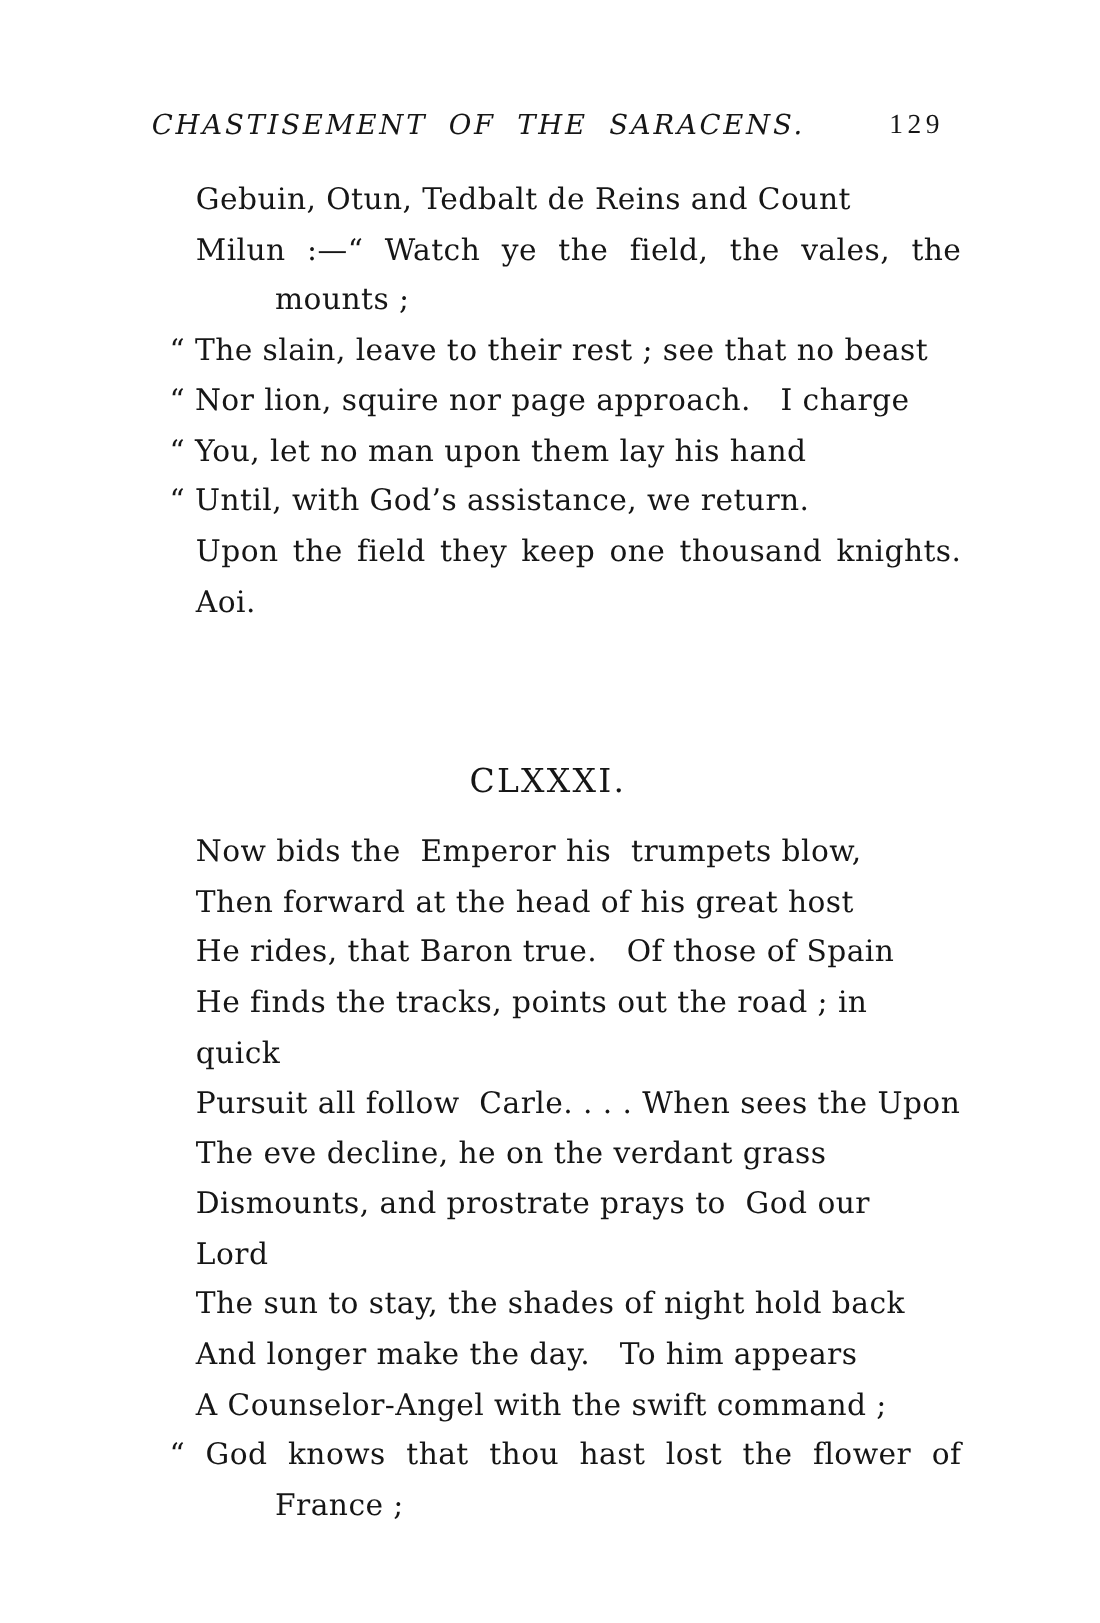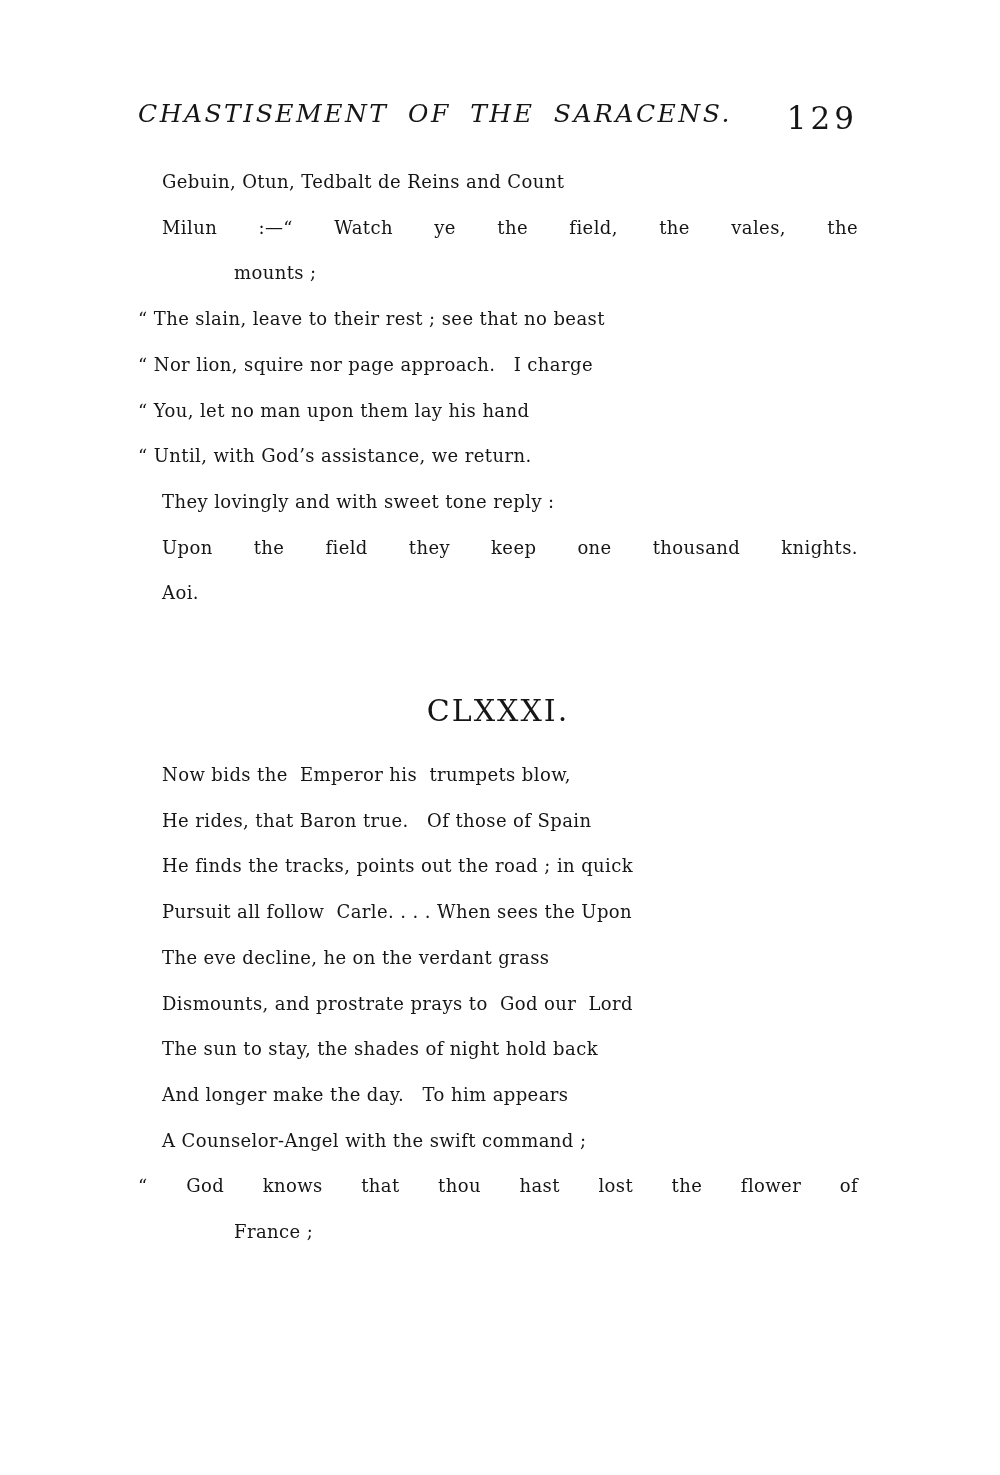--- a/index.html
+++ b/index.html
@@ -23,29 +23,30 @@
     letter-spacing: 2.5px;
     word-spacing: 9px;
     text-align: left;
     white-space: nowrap;
   }
   .page-number {
     position: absolute;
     right: 0;
     top: 1px;
     font-style: normal;
-    font-size: 31px;
+    font-size: 25px;
     letter-spacing: 4px;
     word-spacing: normal;
+    font-family: Liberation Serif, serif;
   }
   .stanza {
     position: absolute;
-    left: 138px;
+    left: 154px;
     width: 720px;
-    font-size: 18px;
+    font-size: 27px;
     line-height: 45.7px;
     letter-spacing: 0.4px;
   }
   #stanza1 { top: 159px; }
   #stanza2 { top: 752px; }
   .laisse-heading {
     position: absolute;
     top: 688px;
     left: 138px;
     width: 720px;
@@ -75,29 +76,29 @@
   </div>
 
   <div class="stanza" id="stanza1">
       <div class="line"><span>Gebuin, Otun, Tedbalt de Reins and Count</span></div>
       <div class="line justify"><span>Milun :—“ Watch ye the field, the vales, the</span></div>
       <div class="line indent"><span>mounts ;</span></div>
       <div class="line hasq"><span>“ </span><span>The slain, leave to their rest ; see that no beast</span></div>
       <div class="line hasq"><span>“ </span><span>Nor lion, squire nor page approach.   I charge</span></div>
       <div class="line hasq"><span>“ </span><span>You, let no man upon them lay his hand</span></div>
       <div class="line hasq"><span>“ </span><span>Until, with God’s assistance, we return.</span></div>
-      <div class="line"><span>They lovingly and with sweet tone reply :</span></div>
       <div class="line justify"><span>Upon the field they keep one thousand knights.</span></div>
       <div class="line aoi"><span>Aoi.</span></div>
     </div>
 
   <div class="laisse-heading">CLXXXI.</div>
 
   <div class="stanza" id="stanza2">
       <div class="line"><span>Now bids the  Emperor his  trumpets blow,</span></div>
+      <div class="line"><span>Then forward at the head of his great host</span></div>
       <div class="line"><span>He rides, that Baron true.   Of those of Spain</span></div>
       <div class="line"><span>He finds the tracks, points out the road ; in quick</span></div>
       <div class="line"><span>Pursuit all follow  Carle. . . . When sees the Upon</span></div>
       <div class="line"><span>The eve decline, he on the verdant grass</span></div>
       <div class="line"><span>Dismounts, and prostrate prays to  God our  Lord</span></div>
       <div class="line"><span>The sun to stay, the shades of night hold back</span></div>
       <div class="line"><span>And longer make the day.   To him appears</span></div>
       <div class="line"><span>A Counselor-Angel with the swift command ;</span></div>
       <div class="line hasq justify"><span>“ </span><span>God knows that thou hast lost the flower of</span></div>
       <div class="line indent"><span>France ;</span></div>

